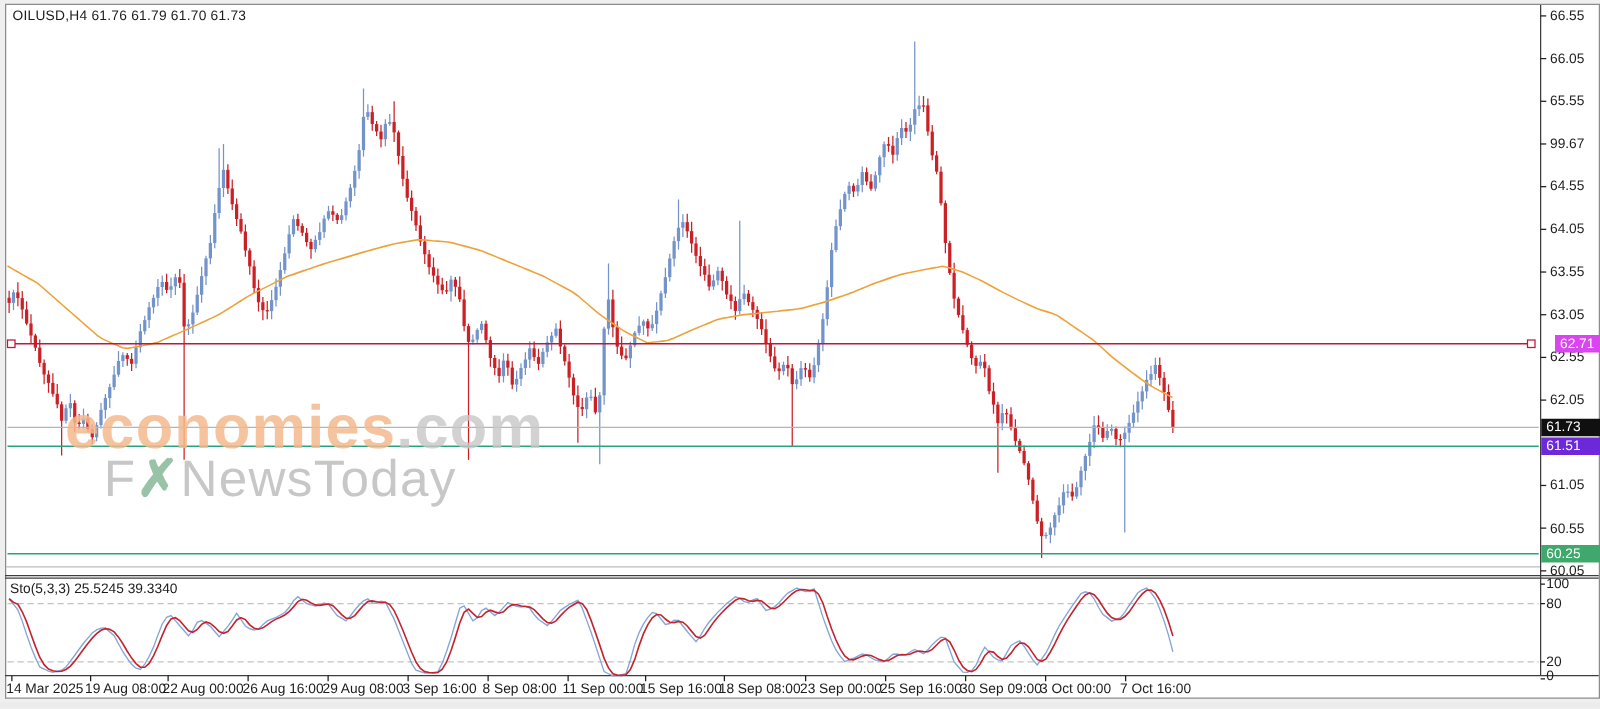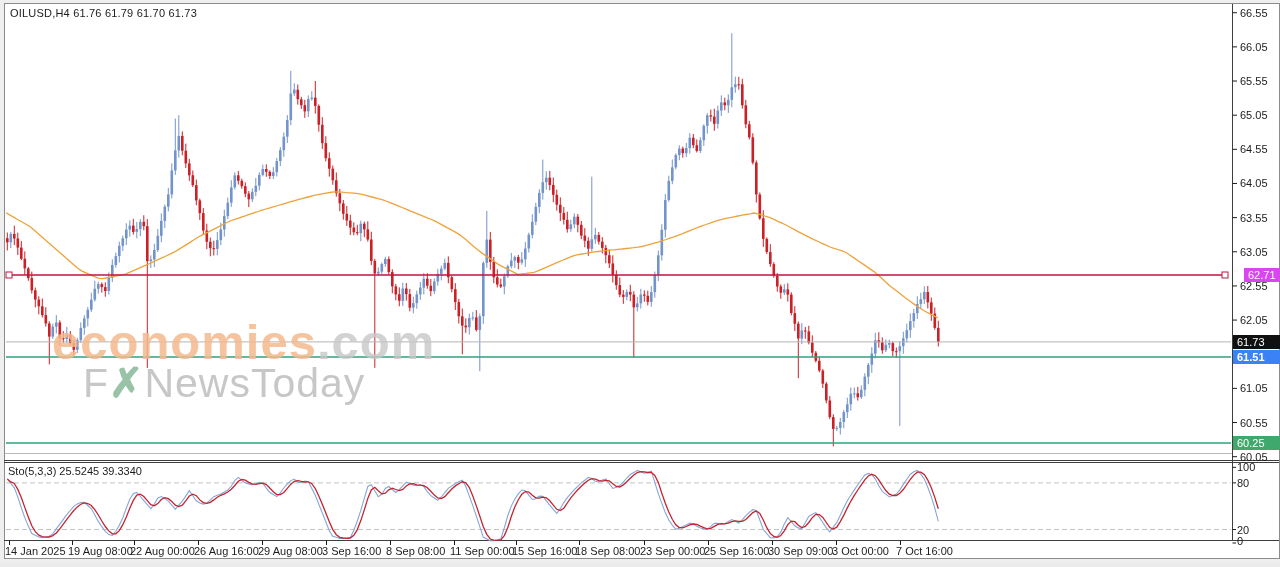--- a/index.html
+++ b/index.html
@@ -615,41 +615,41 @@
 
   <div class="wm">
     <div class="wm1"><span class="wm-brand">economies</span><span class="wm-suffix">.com</span></div>
     <div class="wm2"><span>F</span><span class="wm-x">✗</span><span>NewsToday</span></div>
   </div>
 
   <div id="price-axis">
       <div class="ovl axis-label " style="left: 1240px; top: 5.728px;">66.55</div>
       <div class="ovl axis-label " style="left: 1240px; top: 39.878px;">66.05</div>
       <div class="ovl axis-label " style="left: 1240px; top: 74.028px;">65.55</div>
-      <div class="ovl axis-label " style="left: 1240px; top: 108.178px;">65.05</div>
+      <div class="ovl axis-label " style="left: 1240px; top: 108.178px;">99.67</div>
       <div class="ovl axis-label " style="left: 1240px; top: 142.328px;">64.55</div>
       <div class="ovl axis-label " style="left: 1240px; top: 176.478px;">64.05</div>
       <div class="ovl axis-label " style="left: 1240px; top: 210.628px;">63.55</div>
       <div class="ovl axis-label " style="left: 1240px; top: 244.778px;">63.05</div>
       <div class="ovl axis-label " style="left: 1240px; top: 278.928px;">62.55</div>
       <div class="ovl axis-label " style="left: 1240px; top: 313.078px;">62.05</div>
       <div class="ovl axis-label " style="left: 1240px; top: 381.378px;">61.05</div>
       <div class="ovl axis-label " style="left: 1240px; top: 415.528px;">60.55</div>
       <div class="ovl axis-label " style="left: 1240px; top: 449.678px;">60.05</div>
       <div class="ovl axis-label price-badge" style="top: 268px; background: #d946ef; margin-left: 11px;">62.71</div>
       <div class="ovl axis-label price-badge" style="top: 334.934px; background: rgb(16, 16, 16);">61.73</div>
-      <div class="ovl axis-label price-badge" style="top: 349.96px; background: #3b82f6; font-weight: bold;">61.51</div>
+      <div class="ovl axis-label price-badge" style="top: 349.96px; background: #6d28d9;">61.51</div>
       <div class="ovl axis-label price-badge" style="top: 436.018px; background: rgb(62, 168, 109);">60.25</div>
       <div class="ovl axis-label " style="left: 1237px; top: 460.34px;">100</div>
       <div class="ovl axis-label " style="left: 1237px; top: 475.88px;">80</div>
       <div class="ovl axis-label " style="left: 1237px; top: 522.5px;">20</div>
       <div class="ovl axis-label " style="left: 1237px; top: 534px;">0</div>
     </div>
   <div id="time-axis">
-      <div class="ovl axis-label date-label" style="left: 5px;">14 Jan 2025</div>
+      <div class="ovl axis-label date-label" style="left: 5px;">14 Mar 2025</div>
       <div class="ovl axis-label date-label" style="left: 68px;">19 Aug 08:00</div>
       <div class="ovl axis-label date-label" style="left: 130px;">22 Aug 00:00</div>
       <div class="ovl axis-label date-label" style="left: 194px;">26 Aug 16:00</div>
       <div class="ovl axis-label date-label" style="left: 258px;">29 Aug 08:00</div>
       <div class="ovl axis-label date-label" style="left: 322px;">3 Sep 16:00</div>
       <div class="ovl axis-label date-label" style="left: 386px;">8 Sep 08:00</div>
       <div class="ovl axis-label date-label" style="left: 450px;">11 Sep 00:00</div>
       <div class="ovl axis-label date-label" style="left: 512px;">15 Sep 16:00</div>
       <div class="ovl axis-label date-label" style="left: 575px;">18 Sep 08:00</div>
       <div class="ovl axis-label date-label" style="left: 640px;">23 Sep 00:00</div>

